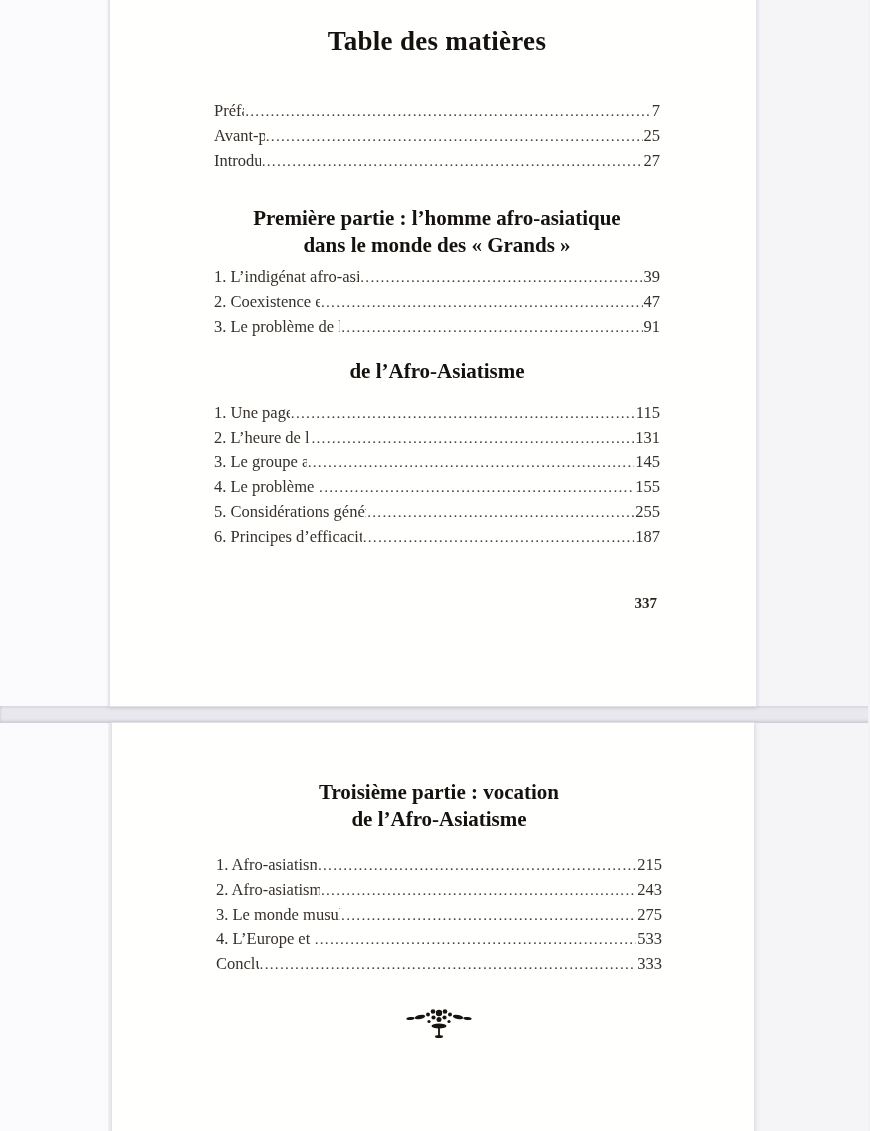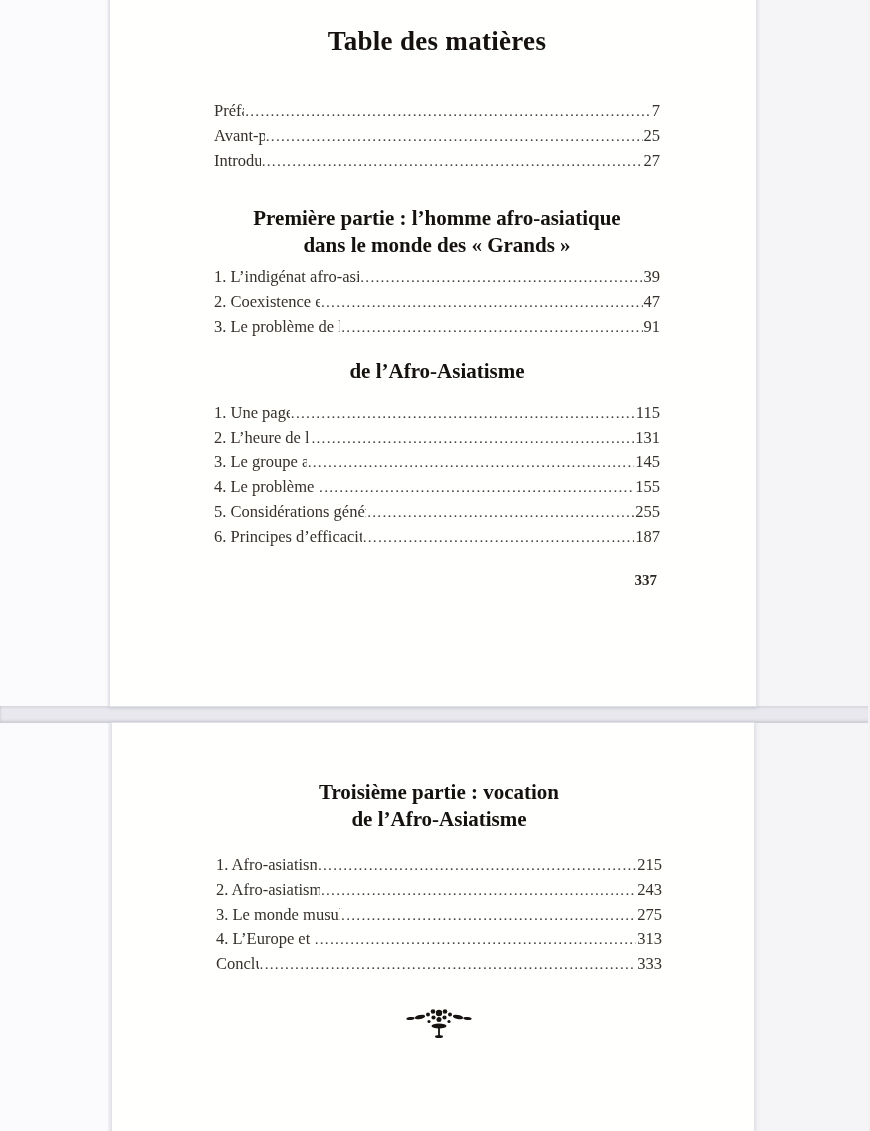--- a/index.html
+++ b/index.html
@@ -53,21 +53,21 @@
     color: #36312c;
   }
   .lbl { flex: 0 1 auto; white-space: nowrap; overflow: hidden; }
   .dots { flex: 1 1 auto; min-width: 6px; overflow: hidden; white-space: nowrap; margin: 0 1px; }
   .dots::after {
     content: "...................................................................................................................................";
     letter-spacing: 1.2px; color: #433d37; font-size: 15.5px;
   }
   .pg { flex: 0 0 auto; white-space: nowrap; }
   .folio {
-    margin-top: 22px; padding-right: 3px;
+    margin-top: 45px; padding-right: 3px;
     text-align: right;
     font-size: 15px; font-weight: bold; color: #2b2622;
   }
   .ornament-row { margin-top: 26px; text-align: center; }
   .ornament-row svg { display: inline-block; }
 </style>
 </head>
 <body>
 
 <div class="canvas">
@@ -181,21 +181,21 @@
           <span class="pg">243</span>
         </div>
         <div class="toc-entry">
           <span class="lbl">3. Le monde musulman et l’afro-asiatisme</span>
           <span class="dots"></span>
           <span class="pg">275</span>
         </div>
         <div class="toc-entry">
           <span class="lbl">4. L’Europe et l’afro-asiatisme</span>
           <span class="dots"></span>
-          <span class="pg">313</span>
+          <span class="pg">533</span>
         </div>
         <div class="toc-entry">
           <span class="lbl">Conclusion</span>
           <span class="dots"></span>
           <span class="pg">333</span>
         </div>
       </div>
 
       <div class="ornament-row">
         <svg width="76" height="42" viewBox="0 0 76 42" aria-hidden="true">

